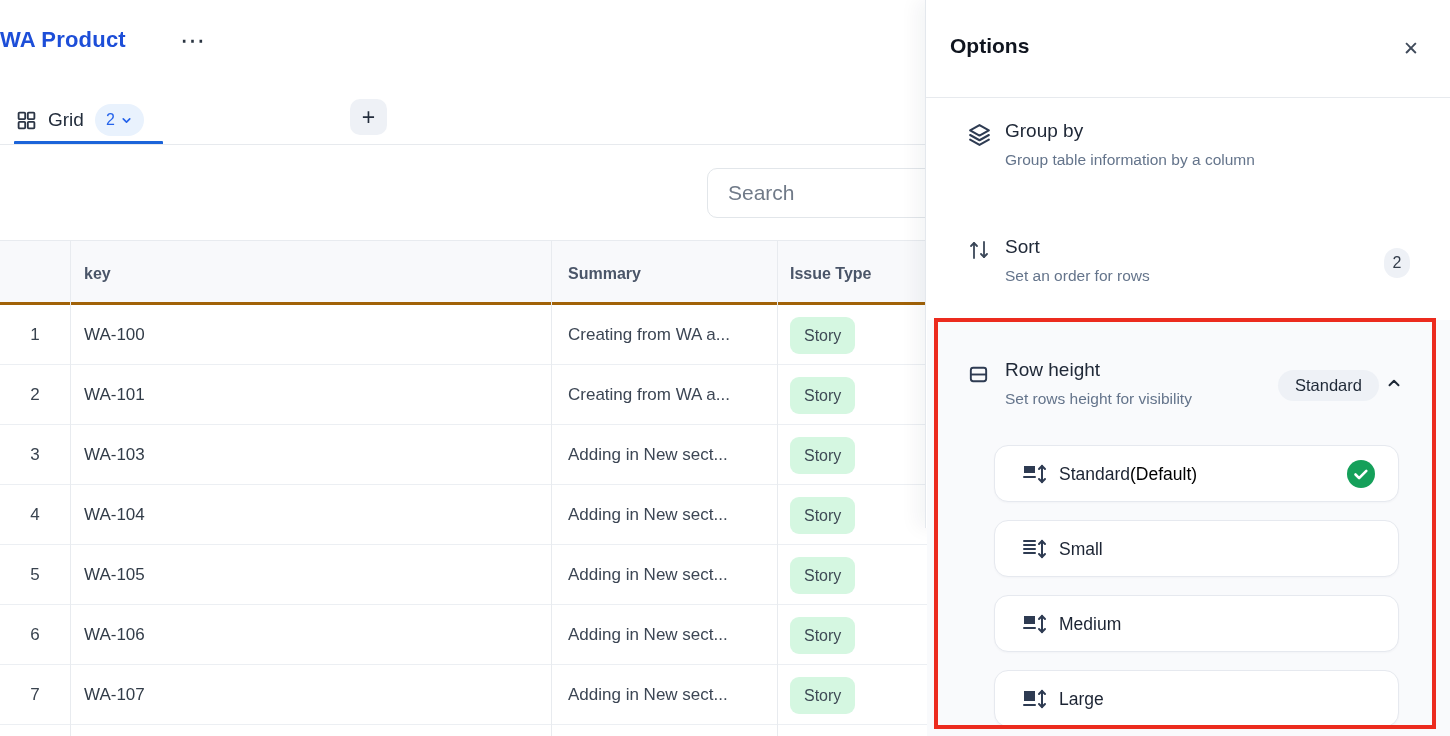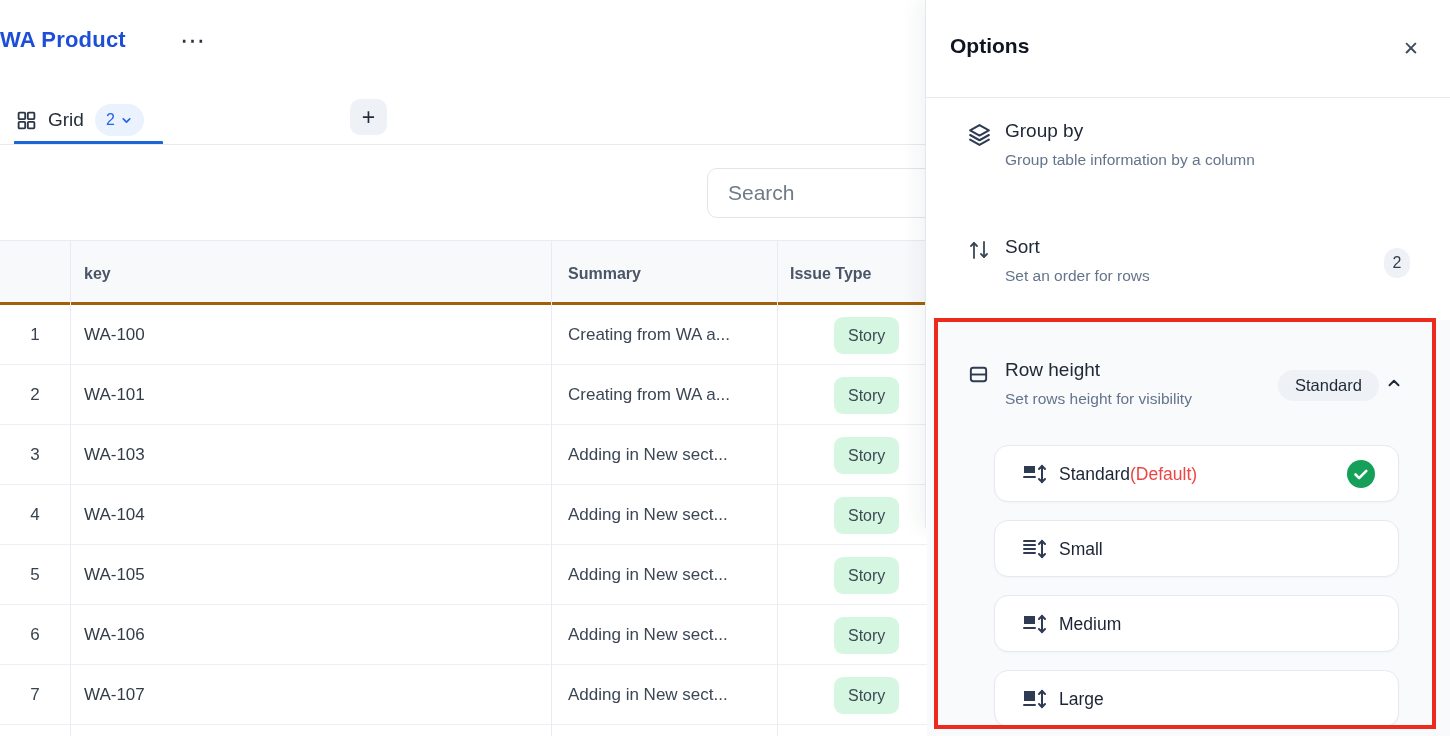--- a/index.html
+++ b/index.html
@@ -33,21 +33,21 @@
            border-top:1px solid #e8ebef; border-bottom:3px solid #a16207; }
   .th { position:absolute; top:0; height:65px; line-height:65px; font-size:16px; font-weight:700; color:#4a5568; cursor:pointer; }
   .th-key { left:84px; } .th-summary { left:568px; } .th-issue { left:790px; }
   .vsep { position:absolute; top:240px; width:1px; height:496px; background:#e8ebef; }
   .vsep-1 { left:70px; } .vsep-2 { left:551px; } .vsep-3 { left:777px; }
   .trow { position:absolute; left:0; width:930px; height:60px; border-bottom:1px solid #eceff3; background:#fff; cursor:pointer; }
   .cell-num { position:absolute; left:0; top:0; width:70px; line-height:60px; text-align:center; font-size:17px; color:#39434f; }
   .cell-key { position:absolute; left:84px; top:0; line-height:60px; font-size:17px; color:#323c48; }
   .cell-summary { position:absolute; left:568px; top:0; line-height:60px; font-size:17px; color:#3c4654; }
   .badge-story { position:absolute; left:790px; top:12px; height:37px; line-height:37px; padding:0 14px;
-                 border-radius:9px; background:#d5f7e1; color:#3e4a55; font-size:16px;margin-left:44px; }
+                 border-radius:9px; background:#d5f7e1; color:#3e4a55; font-size:16px; }
   
   .panel { position:absolute; left:925px; top:0; width:525px; height:528px; background:#fff;
            border-left:1px solid #e4e8ed; box-shadow:-8px 0 18px rgba(25,35,55,.05); z-index:5; }
   .panel-title { position:absolute; left:24px; top:34px; font-size:21px; font-weight:700; color:#10151f; }
   .panel-close { position:absolute; left:473px; top:37px; width:24px; height:24px; font-size:19px; color:#3f4a5a;
                  text-align:center; line-height:24px; cursor:pointer; background:none; border:none; }
   .panel-divider { position:absolute; left:0; top:97px; width:525px; height:1px; background:#e7eaee; }
   .section { position:absolute; left:0; width:525px; cursor:pointer; }
   .section .sec-icon { position:absolute; left:41px; top:2px; width:25px; height:25px; }
   .sec-title { position:absolute; left:79px; top:0; font-size:19px; font-weight:500; color:#202938; }
@@ -58,21 +58,21 @@
   .sort-badge { position:absolute; left:458px; top:12px; min-width:26px; height:30px; line-height:30px; text-align:center;
                 border-radius:13px; background:#eef1f6; color:#333d4b; font-size:16px; padding:0 5px; }
   .rowheight-bg { position:absolute; left:1px; top:320px; width:524px; height:416px; background:#f9fafc; }
   .std-pill { position:absolute; left:352px; top:11px; height:31px; line-height:31px; padding:0 17px; border-radius:16px;
               background:#eef1f6; color:#1f2937; font-size:16.5px; }
   .chev-up { position:absolute; left:459px; top:15px; width:18px; height:18px; cursor:pointer; }
   .rh-card { position:absolute; left:68px; width:405px; height:57px; background:#fff; border:1px solid #e6e9ef;
              border-radius:14px; cursor:pointer; box-shadow:0 1px 2px rgba(25,35,55,.03); }
   .rh-card .card-icon { position:absolute; left:26px; top:16px; width:26px; height:24px; }
   .card-label { position:absolute; left:64px; top:0; line-height:57px; font-size:17.5px; color:#1c2433; }
-  .card-suffix { color:#ef4444; }
+  .card-suffix { color:#000000; }
   .check-wrap { position:absolute; left:352px; top:14px; width:28px; height:28px; }
   .card-1 { top:445px; } .card-2 { top:520px; } .card-3 { top:595px; } .card-4 { top:670px; }
   
   .annotation-box { position:absolute; left:934px; top:318px; width:502px; height:411px;
                     border:4px solid #ec2b1e; z-index:20; pointer-events:none; }
   svg { display:block; }
 </style>
 </head>
 <body>
 

